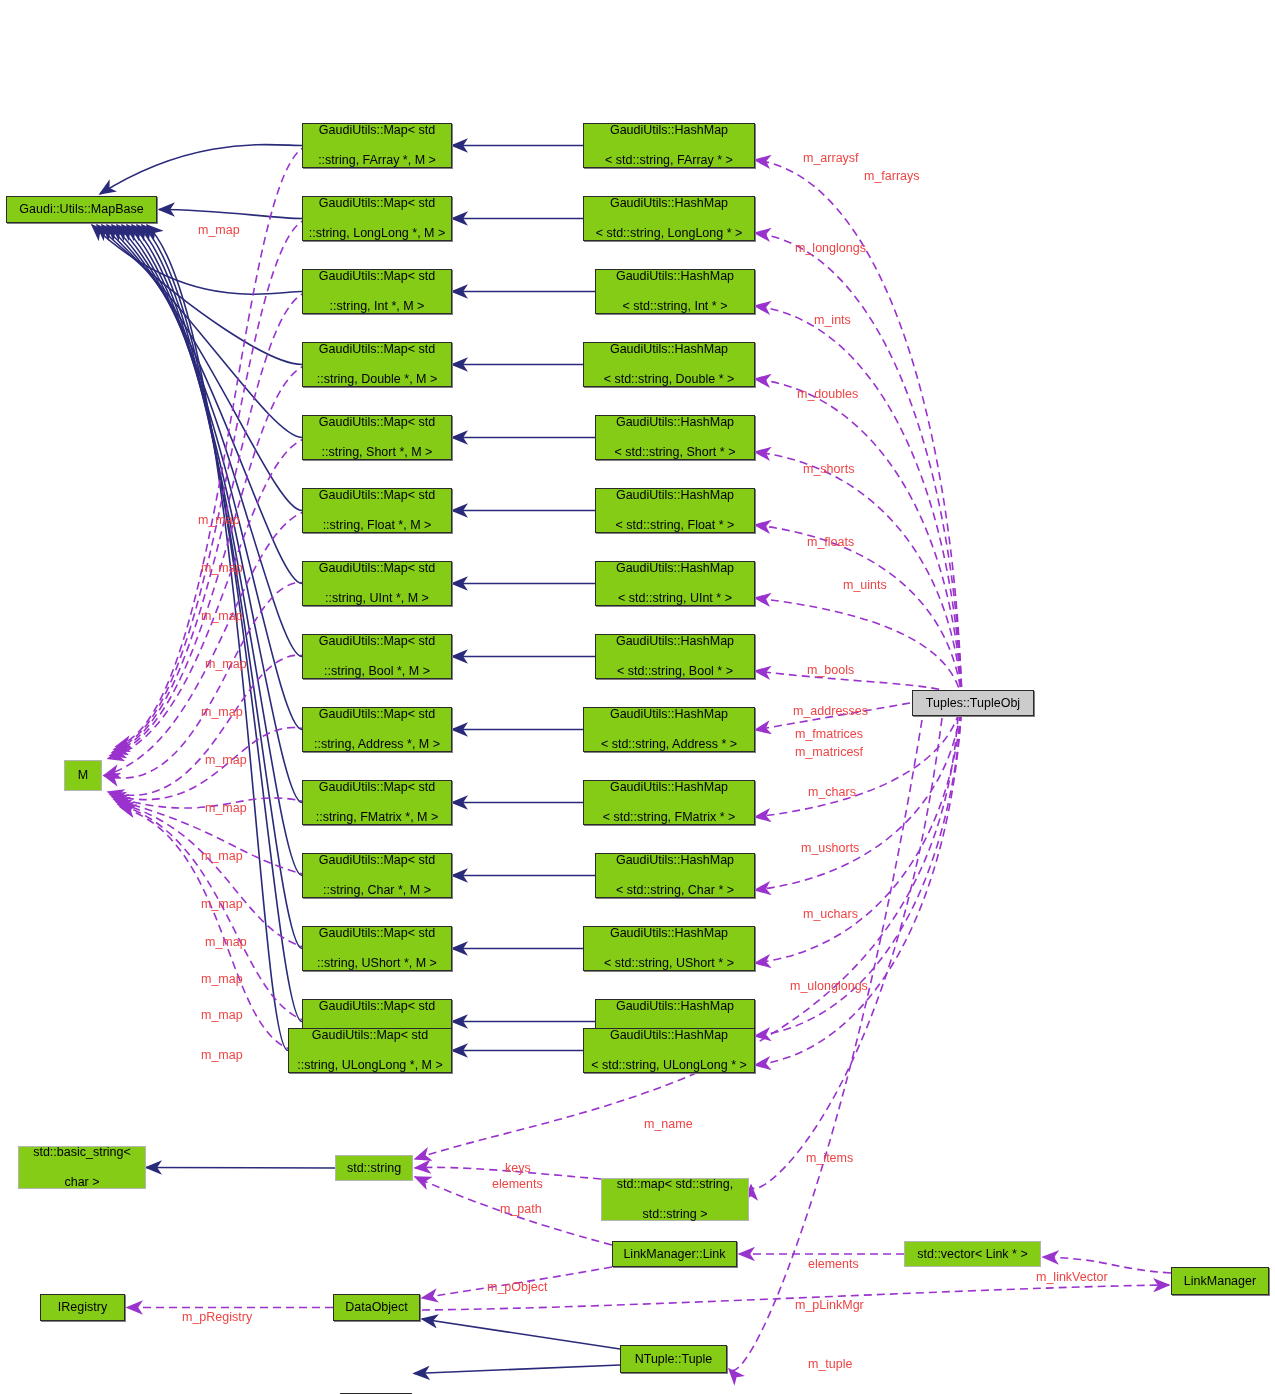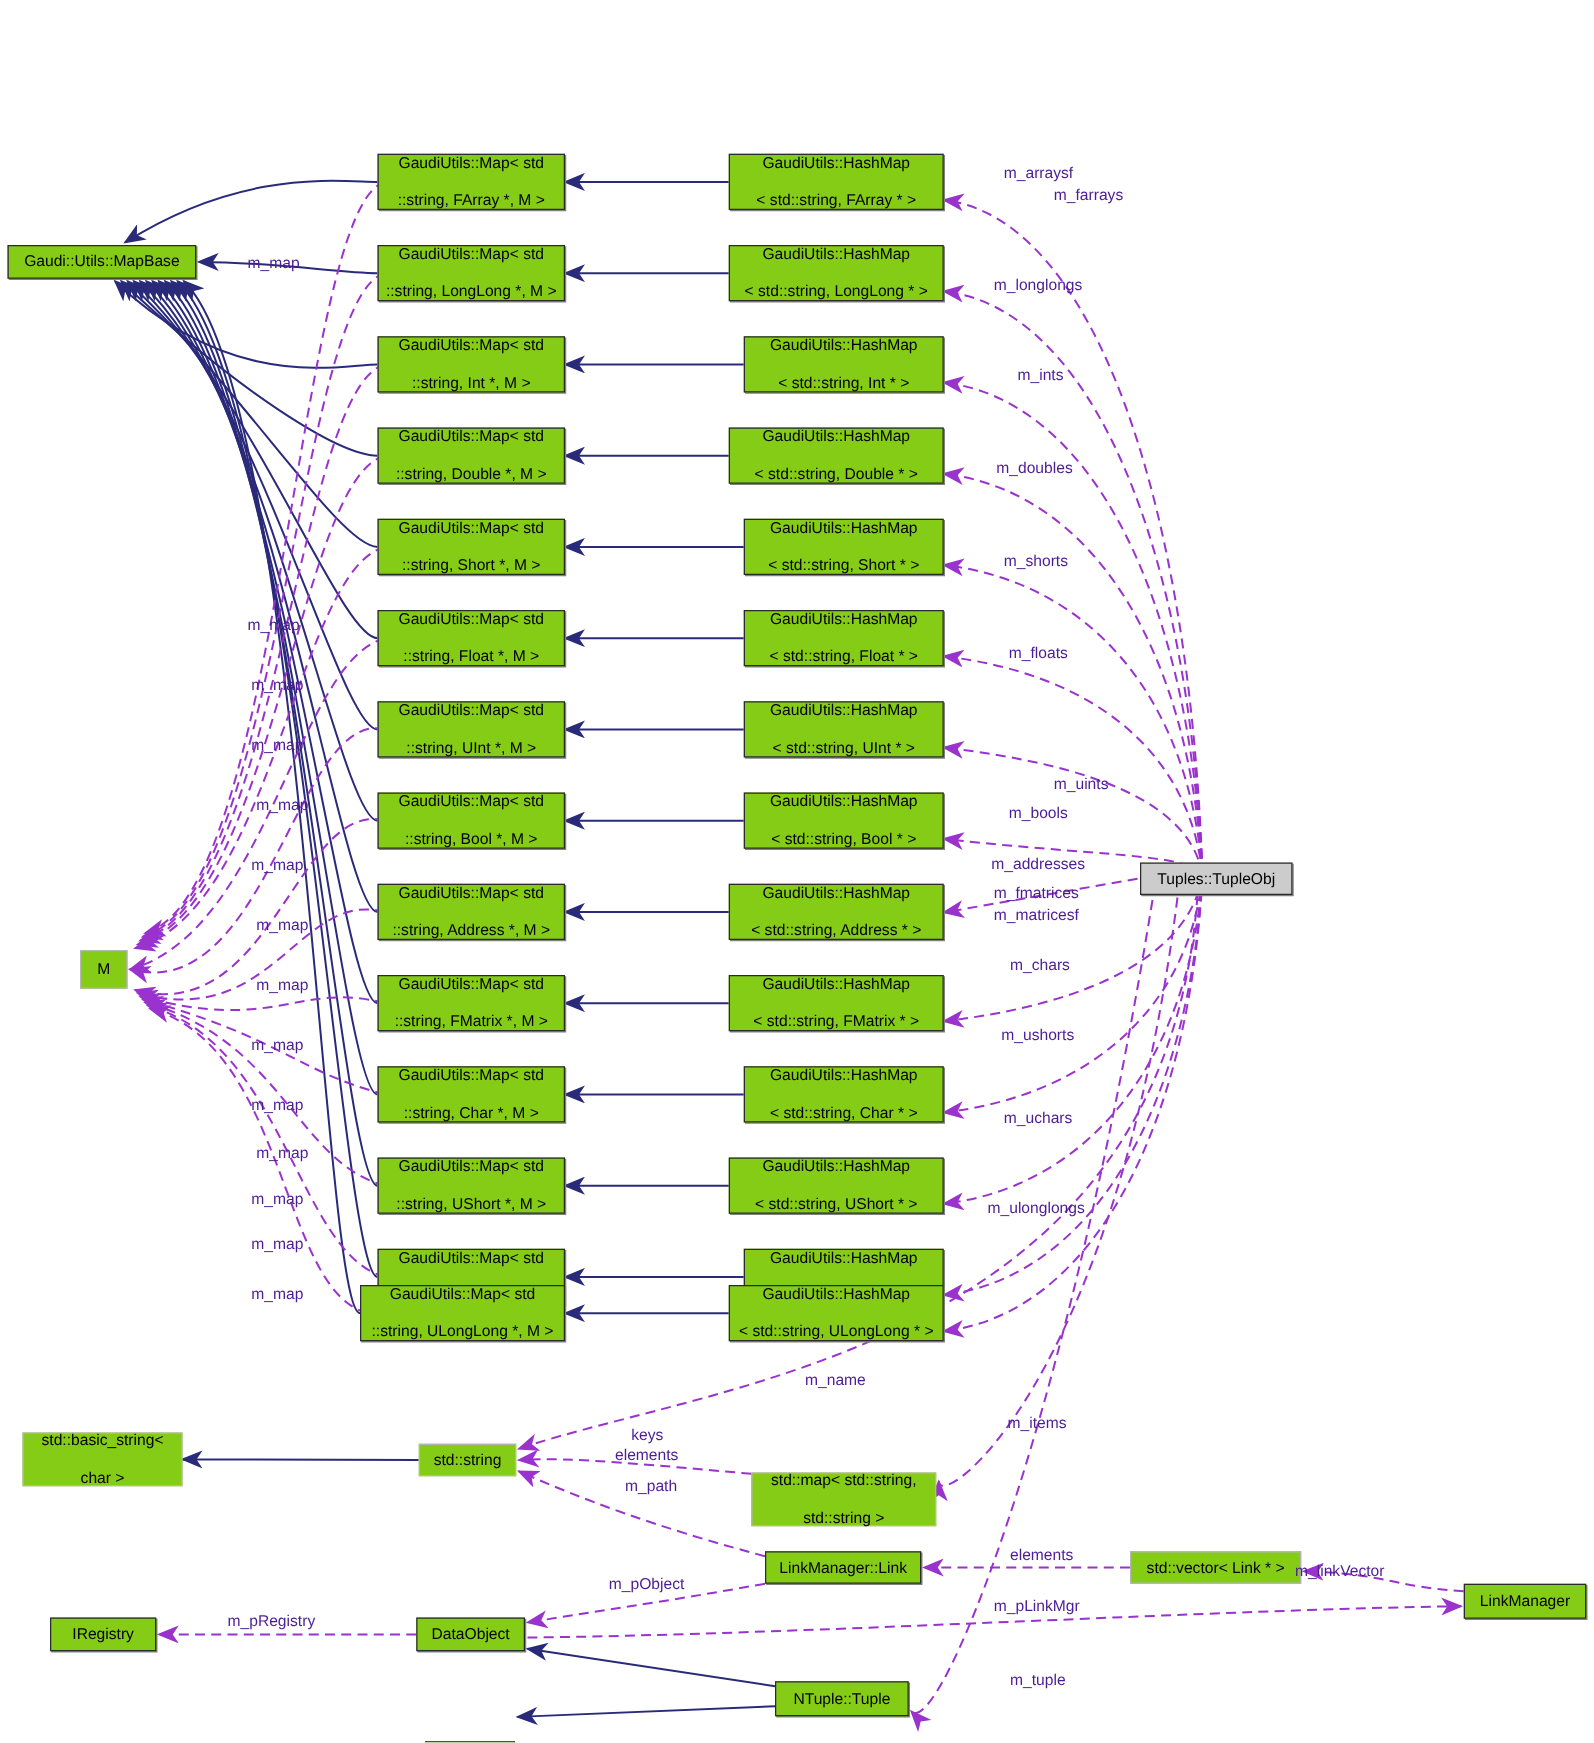--- a/index.html
+++ b/index.html
@@ -5,22 +5,22 @@
   html,body{margin:0;padding:0;background:#ffffff;}
   #stage{position:relative;width:1275px;height:1394px;background:#fff;
          font-family:"Liberation Sans", sans-serif;overflow:hidden;}
   svg#edges{position:absolute;left:0;top:0;width:1275px;height:1394px;}
   .node{position:absolute;box-sizing:border-box;display:flex;align-items:center;
         justify-content:center;text-align:center;background:#84cc16;
         font-size:12.5px;color:#000;line-height:1.18;padding:1px 3px;}
   .node.solid{border:1px solid #2b2b2b;box-shadow:1px 1px 0 #808080;}
   .node.light{border:1px solid #b5b5b5;}
   .node.hl{background:#cccccc;border:1px solid #2b2b2b;box-shadow:1px 1px 0 #808080;}
-  .elabel{position:absolute;font-size:12.5px;color:#4c1d95;white-space:nowrap;
-          background:transparent;}
+  .elabel{position:absolute;font-size:12.5px;color:#ef4444;white-space:nowrap;
+          background:transparent;margin-top:20px;}
 </style>
 </head>
 <body>
 
 <div id="stage">
   <svg id="edges" viewBox="0 0 1275 1394">
     <defs>
       <marker id="ar-blue" markerWidth="11" markerHeight="9" refX="10" refY="4.5" orient="auto">
         <path d="M0,0 L11,4.5 L0,9 L3,4.5 Z" fill="#2a2a7a"></path>
       </marker>
@@ -292,27 +292,27 @@
       </div>
       <div class="node solid" style="left: 340px; top: 1360px; width: 72px; height: 27px; flex-direction: column; margin-top: 33px;">
         <span>INTuple</span>
       </div>
       <div class="node solid" style="left: 620px; top: 1345px; width: 107px; height: 28px; flex-direction: column;">
         <span>NTuple::Tuple</span>
       </div>
     </div>
   <div id="labels-layer">
       <div class="elabel" style="left: 803px; top: 131px;">m_arraysf</div>
-      <div class="elabel" style="left: 803px; top: 149px; padding-left: 40px;">m_farrays</div>
+      <div class="elabel" style="left: 824px; top: 149px; padding-left: 40px;">m_farrays</div>
       <div class="elabel" style="left: 795px; top: 221px;">m_longlongs</div>
       <div class="elabel" style="left: 814px; top: 293px;">m_ints</div>
       <div class="elabel" style="left: 797px; top: 367px;">m_doubles</div>
       <div class="elabel" style="left: 803px; top: 442px;">m_shorts</div>
       <div class="elabel" style="left: 807px; top: 515px;">m_floats</div>
-      <div class="elabel" style="left: 808px; top: 620px; padding-left: 35px;">m_uints</div>
+      <div class="elabel" style="left: 808px; top: 558px; padding-left: 35px;">m_uints</div>
       <div class="elabel" style="left: 807px; top: 643px;">m_bools</div>
       <div class="elabel" style="left: 793px; top: 684px;">m_addresses</div>
       <div class="elabel" style="left: 795px; top: 707px;">m_fmatrices</div>
       <div class="elabel" style="left: 795px; top: 725px;">m_matricesf</div>
       <div class="elabel" style="left: 808px; top: 765px;">m_chars</div>
       <div class="elabel" style="left: 801px; top: 821px;">m_ushorts</div>
       <div class="elabel" style="left: 803px; top: 887px;">m_uchars</div>
       <div class="elabel" style="left: 790px; top: 959px;">m_ulonglongs</div>
       <div class="elabel" style="left: 644px; top: 1097px;">m_name</div>
       <div class="elabel" style="left: 806px; top: 1131px;">m_items</div>

